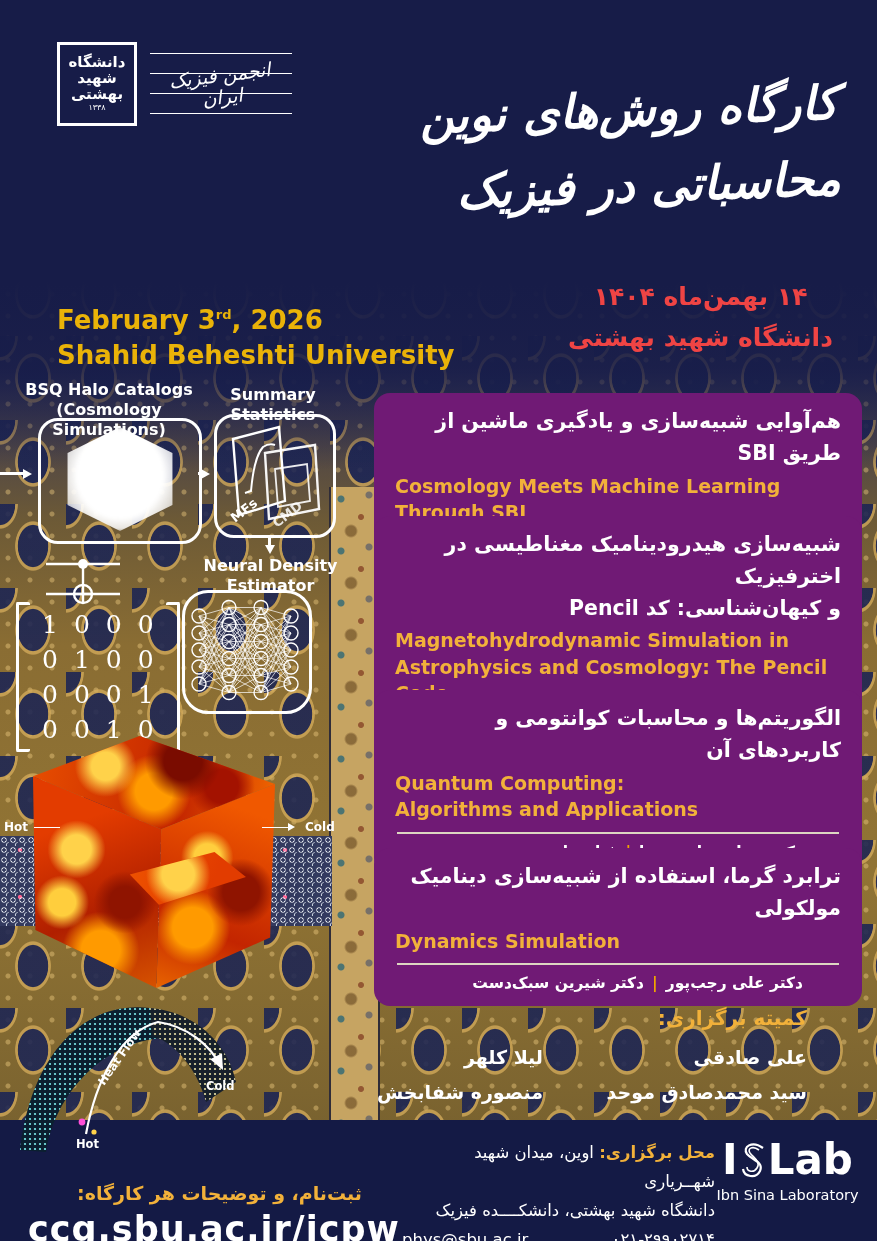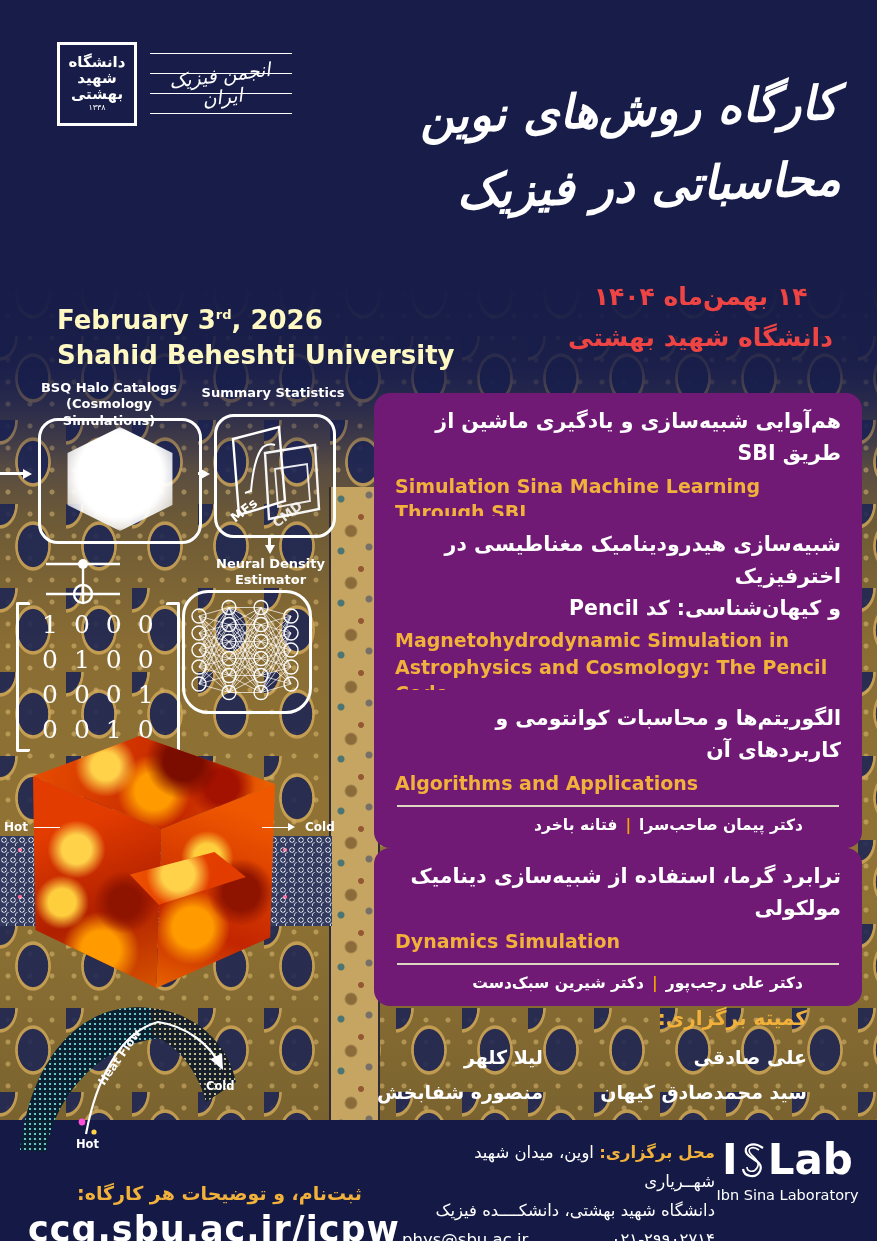--- a/index.html
+++ b/index.html
@@ -36,25 +36,25 @@
   .psi-logo .txt{position:absolute;left:0;right:0;top:14px;color:#fff;font-size:19px;
     font-style:italic;text-align:center;transform:rotate(-7deg);direction:rtl;
     font-family:"DejaVu Serif",serif;}
   .title-fa{position:absolute;right:38px;top:72px;z-index:3;color:#fff;direction:rtl;
     text-align:right;font-size:47px;font-weight:bold;font-style:italic;line-height:1.62;
     font-family:"DejaVu Serif","DejaVu Sans",serif;transform:rotate(-2deg);}
   .fa-date{position:absolute;right:44px;top:276px;z-index:3;color:#ef4444;direction:rtl;
     text-align:center;font-size:25px;font-weight:bold;line-height:1.65;}
   .title-en{position:absolute;left:57px;top:166px;z-index:3;color:#fff;font-size:33px;
     font-weight:bold;line-height:1.32;letter-spacing:-.5px;}
-  .date-en{position:absolute;left:57px;top:303px;z-index:3;color:#fef9c3;font-size:26px;
+  .date-en{position:absolute;left:57px;top:303px;z-index:3;color:#eab308;font-size:26px;
     font-weight:bold;line-height:1.35;}
   .date-en sup{font-size:13px;}
   
-  .dlabel{position:absolute;z-index:3;color:#fff;font-weight:bold;font-size:13px;
+  .dlabel{position:absolute;z-index:3;color:#fff;font-weight:bold;font-size:16px;
     text-align:center;line-height:1.25;}
   .dbox{position:absolute;z-index:3;border:3.5px solid #fff;border-radius:20px;}
   .halo-cube{width:122px;height:104px;margin:6px auto 0;filter:blur(1.5px);
     clip-path:polygon(50% 0,93% 25%,93% 75%,50% 100%,7% 75%,7% 25%);
     background:radial-gradient(circle at 50% 46%,#fff 0 52%,rgba(255,255,255,.8) 68%,rgba(255,255,255,.25) 100%);}
   .harrow{position:absolute;z-index:3;height:0;border-top:3px solid #fff;}
   .harrow:after{content:"";position:absolute;right:-9px;top:-6.5px;border:5px solid transparent;
     border-left:9px solid #fff;}
   .varrow{position:absolute;z-index:3;width:0;border-left:3px solid #fff;}
   .varrow:after{content:"";position:absolute;left:-6.5px;bottom:-9px;border:5px solid transparent;
@@ -394,21 +394,21 @@
     <text x="96" y="104" fill="#fff" font-size="11.5" font-weight="bold" transform="rotate(-55 96 104)" id="heatflow-text">Heat Flow</text>
     <text x="68" y="166" fill="#fff" font-size="11.5" font-weight="bold" id="arch-hot-text">Hot</text>
     <text x="198" y="108" fill="#fff" font-size="11.5" font-weight="bold" id="arch-cold-text">Cold</text>
   </svg>
 
   <div class="card" style="top:393px">
     <div class="fa-title">
         <div>هم‌آوایی شبیه‌سازی و یادگیری ماشین از طریق SBI</div>
       </div>
     <div class="en-title">
-        <div>Simulation Sina Machine Learning Through SBI</div>
+        <div>Cosmology Meets Machine Learning Through SBI</div>
       </div>
     <hr class="cdivider">
     <div class="speakers"><span>دکتر سید محمدصادق موحد</span><span class="pipe">|</span><span>دکتر محمدحسین جلالی</span><span class="pipe">|</span><span>محمد الاخرس</span></div>
   </div>
   <div class="card" style="top:516px">
     <div class="fa-title">
         <div>شبیه‌سازی هیدرودینامیک مغناطیسی در اخترفیزیک</div>
         <div>و کیهان‌شناسی: کد Pencil</div>
       </div>
     <div class="en-title">
@@ -416,40 +416,41 @@
         <div>Astrophysics and Cosmology: The Pencil Code</div>
       </div>
     <hr class="cdivider">
     <div class="speakers"><span>دکتر علیرضا طالبیان</span></div>
   </div>
   <div class="card" style="top:690px">
     <div class="fa-title">
         <div>الگوریتم‌ها و محاسبات کوانتومی و کاربردهای آن</div>
       </div>
     <div class="en-title">
+        <div>Quantum Computing:</div>
         <div>Algorithms and Applications</div>
       </div>
     <hr class="cdivider">
     <div class="speakers"><span>دکتر پیمان صاحب‌سرا</span><span class="pipe">|</span><span>فتانه باخرد</span></div>
   </div>
   <div class="card" style="top:848px">
     <div class="fa-title">
         <div>ترابرد گرما، استفاده از شبیه‌سازی دینامیک مولکولی</div>
       </div>
     <div class="en-title">
         <div>Dynamics Simulation</div>
       </div>
     <hr class="cdivider">
     <div class="speakers"><span>دکتر علی رجب‌پور</span><span class="pipe">|</span><span>دکتر شیرین سبک‌دست</span></div>
   </div>
 
   <div class="committee-header" dir="rtl">کمیته برگزاری:</div>
   <div class="com-col right" id="com-right">
       <div>علی صادقی</div>
-      <div>سید محمدصادق کیهان</div>
+      <div>سید محمدصادق موحد</div>
     </div>
   <div class="com-col left" id="com-left">
       <div>لیلا کلهر</div>
       <div>منصوره شفابخش</div>
     </div>
 
   <div class="footer"></div>
   <div class="register">
     <div class="lbl" dir="rtl">ثبت‌نام، و توضیحات هر کارگاه:</div>
     <div class="url">ccg.sbu.ac.ir/icpw</div>

